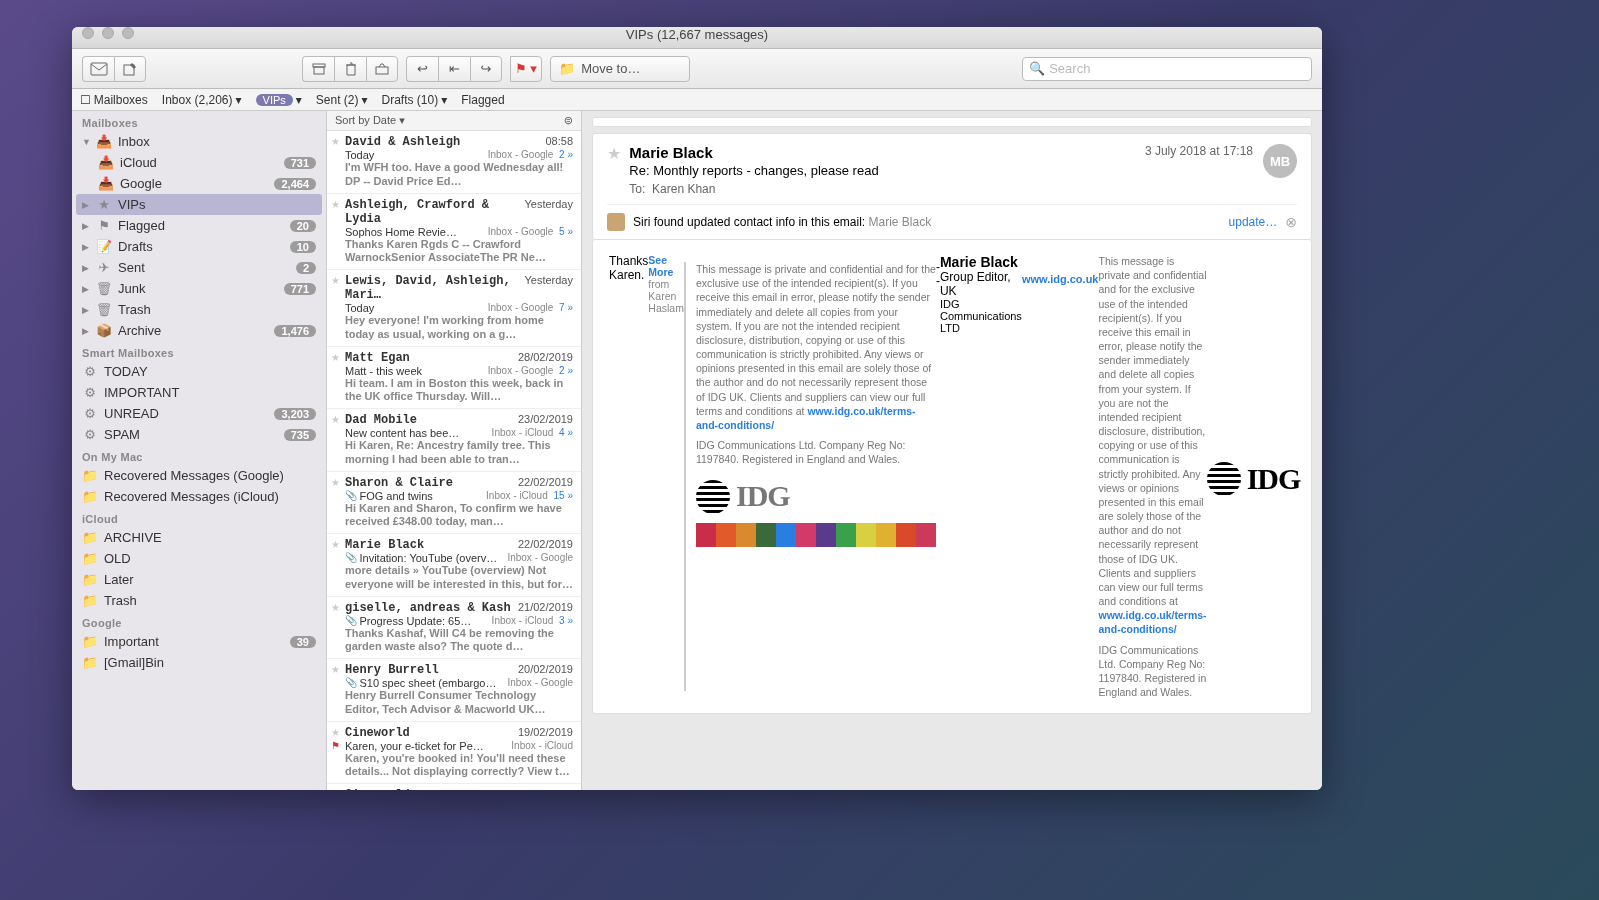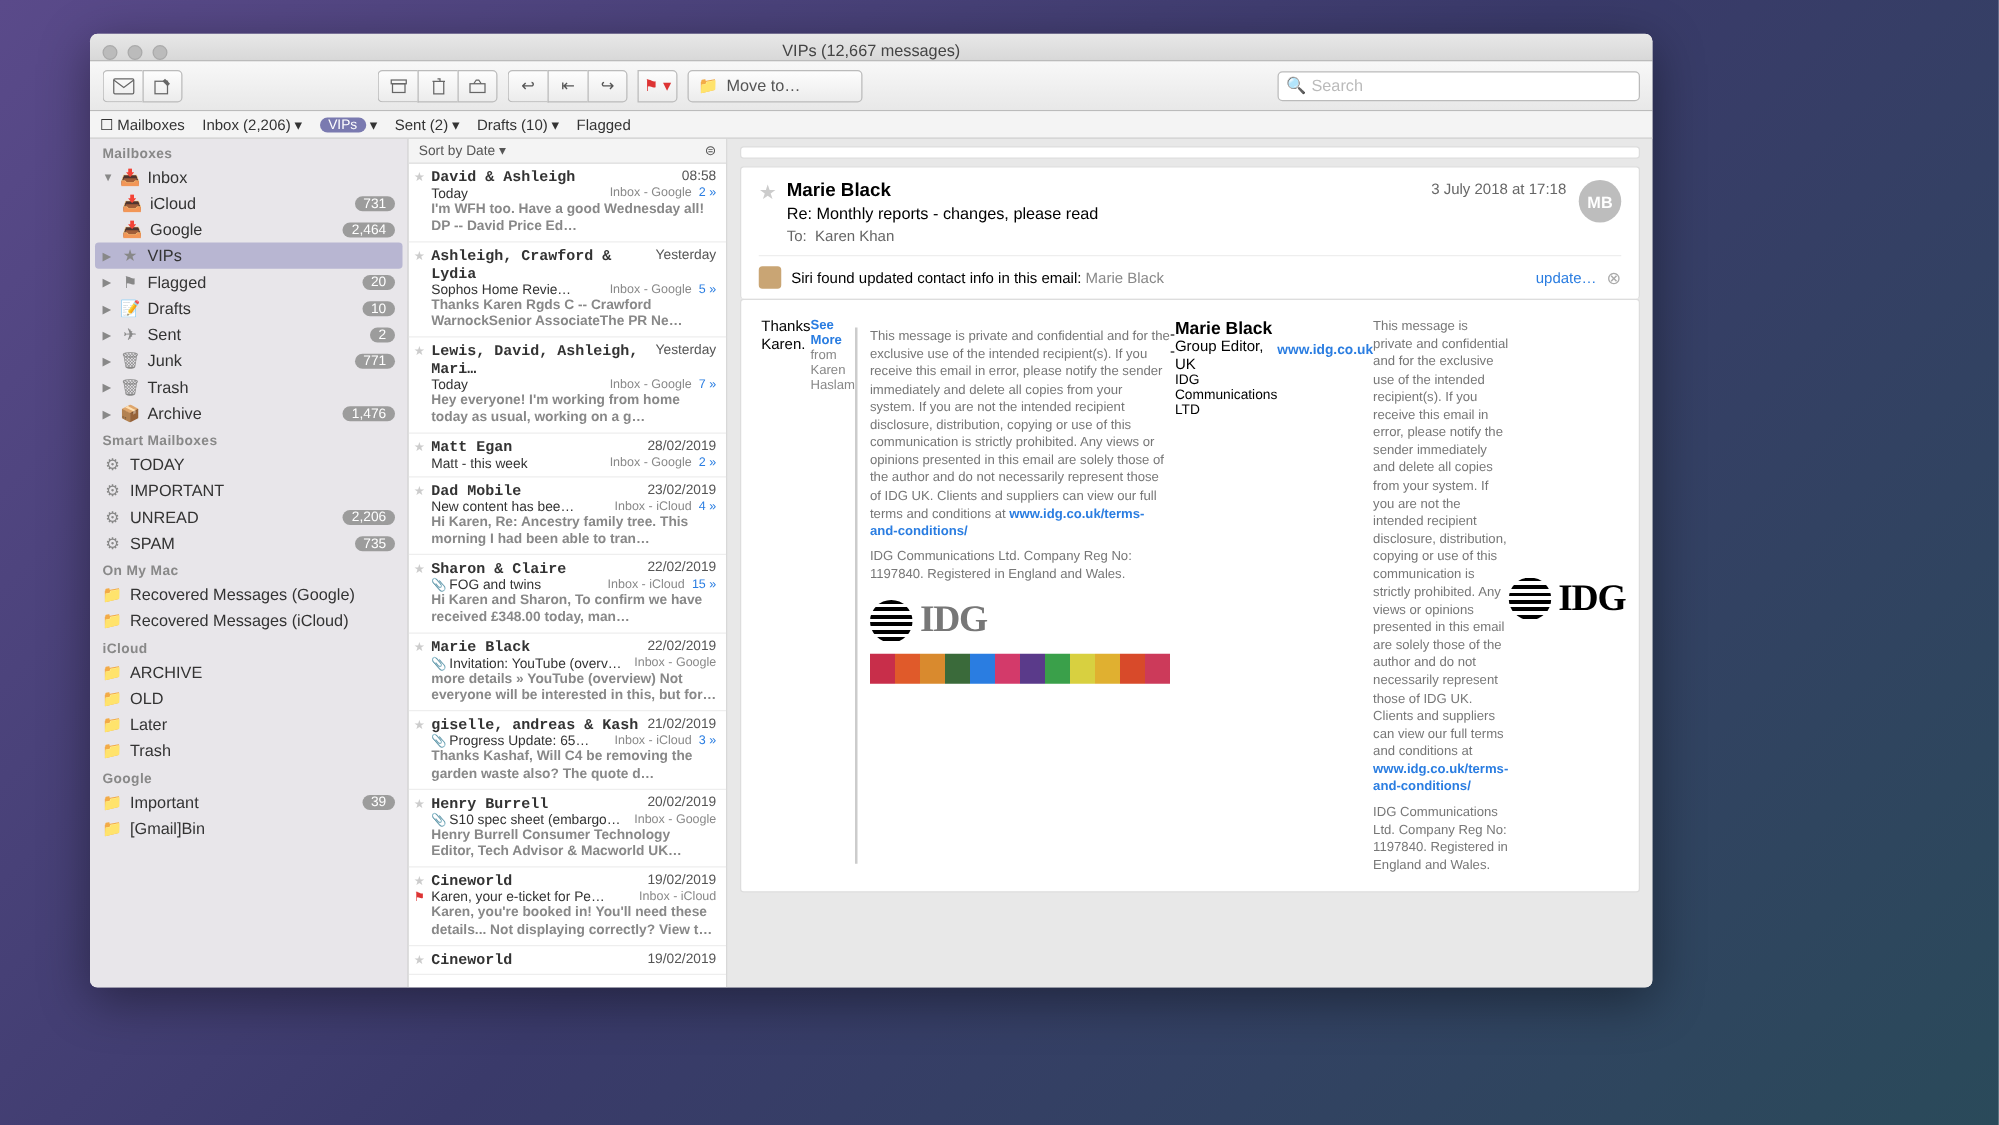--- a/index.html
+++ b/index.html
@@ -1,18 +1,18 @@
 <!DOCTYPE html>
 <html><head>
 <meta charset="utf-8">
 <style>
 * { margin:0; padding:0; box-sizing:border-box; font-family:-apple-system,BlinkMacSystemFont,"Helvetica Neue",sans-serif; }
 body { background:linear-gradient(135deg,#5a4a8a 0%,#3a3a6a 50%,#2a4a5a 100%); width:1599px; height:900px; overflow:hidden; }
 .window { position:absolute; left:72px; top:27px; width:1250px; height:763px; background:#ececec; border-radius:6px; box-shadow:0 10px 40px rgba(0,0,0,.4); overflow:hidden; display:flex; flex-direction:column; }
-.titlebar { height:22px; background:linear-gradient(#e8e8e8,#d8d8d8); display:flex; align-items:flex-end; border-bottom:1px solid #bbb; position:relative; }
+.titlebar { height:22px; background:linear-gradient(#e8e8e8,#d8d8d8); display:flex; align-items:flex-start; border-bottom:1px solid #bbb; position:relative; }
 .traffic { display:flex; gap:8px; padding-left:10px; }
 .traffic span { width:12px; height:12px; border-radius:50%; background:#bbb; border:1px solid #aaa; }
 .titlebar-title { position:absolute; left:50%; transform:translateX(-50%); font-size:13px; color:#444; }
 .toolbar { height:40px; background:linear-gradient(#f8f8f8,#e8e8e8); border-bottom:1px solid #bbb; display:flex; align-items:center; padding:0 10px; gap:8px; }
 .tbtn { height:26px; min-width:32px; background:linear-gradient(#fdfdfd,#ececec); border:1px solid #bbb; border-radius:4px; display:flex; align-items:center; justify-content:center; font-size:13px; color:#555; }
 .tgroup { display:flex; }
 .tgroup .tbtn { border-radius:0; border-right:none; }
 .tgroup .tbtn:first-child { border-radius:4px 0 0 4px; }
 .tgroup .tbtn:last-child { border-radius:0 4px 4px 0; border-right:1px solid #bbb; }
 .move-to { flex:0 0 140px; padding:0 8px; justify-content:flex-start; gap:6px; }
@@ -24,21 +24,21 @@
 .pill.active { background:#7a7ab0; }
 .body { flex:1; display:flex; overflow:hidden; }
 .sidebar { width:255px; background:#e8e6ea; border-right:1px solid #ccc; overflow-y:auto; font-size:13px; }
 .sb-header { color:#888; font-size:11px; font-weight:600; padding:6px 10px 2px; letter-spacing:.3px; }
 .sb-item { display:flex; align-items:center; padding:3px 10px 3px 10px; gap:6px; color:#333; cursor:default; }
 .sb-item.indent1 { padding-left:26px; }
 .sb-item.sel { background:#b8b6d2; border-radius:3px; margin:0 4px; padding-left:6px; }
 .sb-item .tri { width:8px; font-size:9px; color:#888; }
 .sb-item .ico { width:16px; text-align:center; color:#888; }
 .sb-item .label { flex:1; }
-.sb-item .badge { background:#9c9c9c; color:#fff; border-radius:9px; padding:0 7px; font-size:11px; font-weight:400; }
+.sb-item .badge { background:#9c9c9c; color:#fff; border-radius:9px; padding:0 7px; font-size:11px; font-weight:700; }
 .msglist { width:255px; background:#fff; border-right:1px solid #ccc; display:flex; flex-direction:column; overflow:hidden; }
 .sortbar { height:20px; background:#f4f4f4; border-bottom:1px solid #ddd; font-size:11px; color:#555; display:flex; align-items:center; padding:0 8px; justify-content:space-between; }
 .msgs { flex:1; overflow-y:auto; }
 .msg { border-bottom:1px solid #eee; padding:4px 8px 4px 18px; font-size:11px; position:relative; color:#333; }
 .msg .star { position:absolute; left:4px; top:5px; color:#ccc; font-size:10px; }
 .msg .row1 { display:flex; justify-content:space-between; }
 .msg .sender { font-weight:600; font-size:12px;font-family:Liberation Mono, monospace; }
 .msg .date { color:#555; font-size:11px; white-space:nowrap; margin-left:4px; }
 .msg .row2 { display:flex; justify-content:space-between; }
 .msg .subj { flex:1; overflow:hidden; text-overflow:ellipsis; white-space:nowrap; }
@@ -210,21 +210,21 @@
           <span class="ico">⚙</span>
           <span class="label">TODAY</span>
         </div>
       <div class="sb-item">
           <span class="ico">⚙</span>
           <span class="label">IMPORTANT</span>
         </div>
       <div class="sb-item">
           <span class="ico">⚙</span>
           <span class="label">UNREAD</span>
-          <span class="badge">2,206</span>
+          <span class="badge">3,203</span>
         </div>
       <div class="sb-item">
           <span class="ico">⚙</span>
           <span class="label">SPAM</span>
           <span class="badge">735</span>
         </div>
 
       <div class="sb-header">On My Mac</div>
       <div class="sb-item">
           <span class="ico">📁</span>
@@ -310,20 +310,21 @@
           <div class="msg">
             <span class="star">★</span>
             <div class="row1">
               <span class="sender">Matt Egan</span>
               <span class="date">28/02/2019</span>
             </div>
             <div class="row2">
               <span class="subj">Matt - this week</span>
               <span class="loc">Inbox - Google <span class="thread">2 »</span></span>
             </div>
+            <div class="preview">Hi team. I am in Boston this week, back in the UK office Thursday. Will…</div>
           </div>
           <div class="msg">
             <span class="star">★</span>
             <div class="row1">
               <span class="sender">Dad Mobile</span>
               <span class="date">23/02/2019</span>
             </div>
             <div class="row2">
               <span class="subj">New content has bee…</span>
               <span class="loc">Inbox - iCloud <span class="thread">4 »</span></span>

